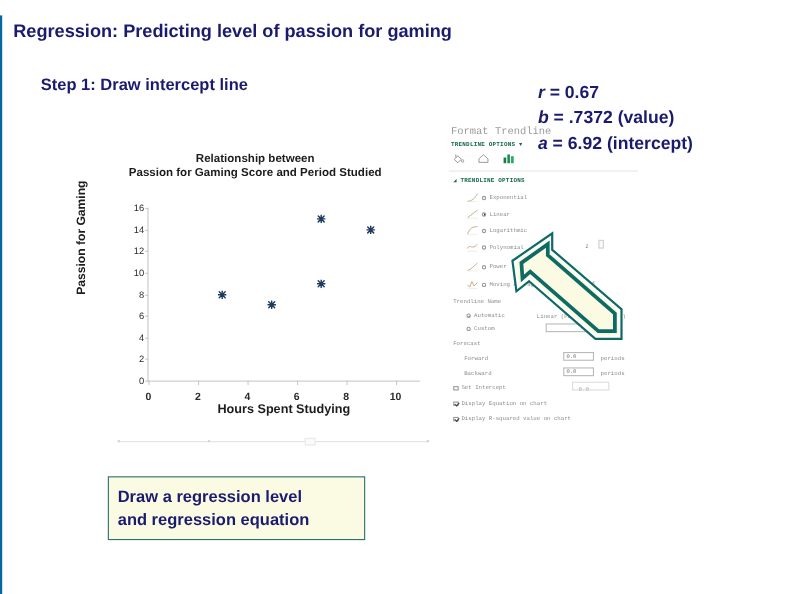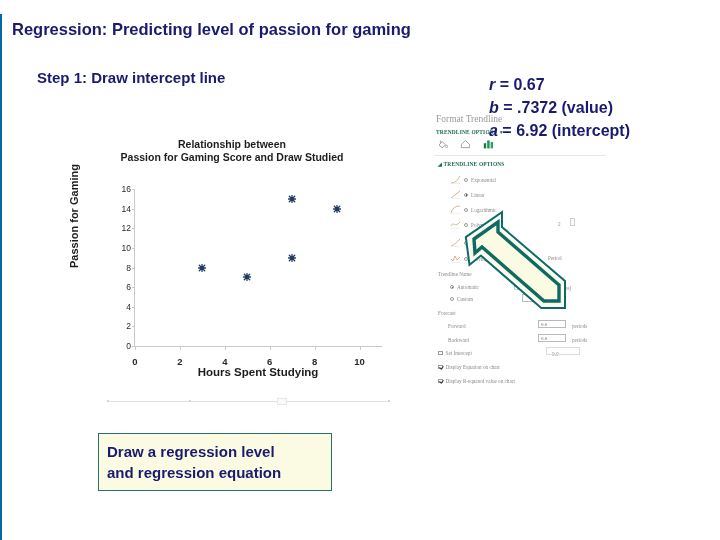--- a/index.html
+++ b/index.html
@@ -87,24 +87,23 @@
   .hscroll{
     position:absolute;left:105px;top:384px;width:283px;height:7px;
   }
   .hscroll .track{position:absolute;left:0;top:3px;width:100%;height:1px;background:#e2e2e2;}
   .hscroll .thumb{position:absolute;left:170px;top:0;width:10px;height:7px;background:#fafafa;border:1px solid #e8e8e8;box-sizing:border-box;}
   .hscroll .nub{position:absolute;top:2px;width:2px;height:2px;background:#d6d6d6;}
 
   
   #pane{
     position:absolute;left:406px;top:100px;width:172px;height:290px;
-    font-family:Liberation Serif, serif;
+    font-family:Liberation Mono, monospace;
     color:#8c8c8c;font-size:5.2px;
     background:#fff;
-    margin-left:26px;
   }
   .pane-title{
     position:absolute;left:2px;top:0px;font-size:9.5px;color:#9a9a9a;white-space:nowrap;
   }
   .pane-sub{
     position:absolute;left:2px;top:15px;font-size:5.4px;font-weight:bold;
     color:#166b4f;letter-spacing:.2px;white-space:nowrap;
   }
   .pane-sub .caret{font-size:5px;}
   .pane-icons{position:absolute;left:3px;top:25px;display:flex;gap:12px;align-items:flex-end;}
@@ -163,21 +162,21 @@
 
   <div class="stats">
     <span class="ln"><i>r</i> <span>=</span>&nbsp;<span>0.67</span></span>
     <span class="ln"><i>b</i> <span>=</span> <span>.7372 (value)</span></span>
     <span class="ln"><i>a</i> <span>=</span> <span>6.92 (intercept)</span></span>
   </div>
 
   <div id="chart">
     <div class="chart-title">
       <span>Relationship between</span>
-      <span>Passion for Gaming Score and Draw Studied</span>
+      <span>Passion for Gaming Score and Period Studied</span>
     </div>
     <div class="ylabel">Passion for Gaming</div>
     <div class="plot" id="plot">
         <div class="ytick" style="top: 157px;">0</div>
         <div class="ytickmark" style="top: 157px;"></div>
         <div class="ytick" style="top: 137.375px;">2</div>
         <div class="ytickmark" style="top: 137.375px;"></div>
         <div class="ytick" style="top: 117.75px;">4</div>
         <div class="ytickmark" style="top: 117.75px;"></div>
         <div class="ytick" style="top: 98.125px;">6</div>

